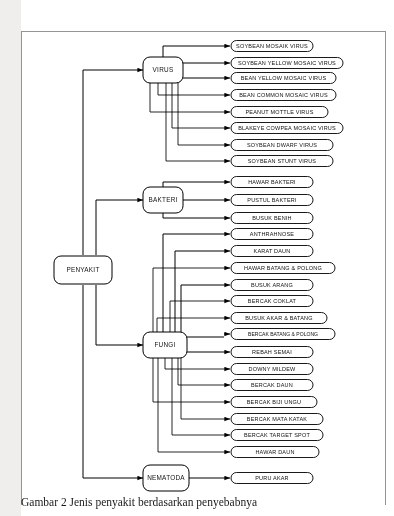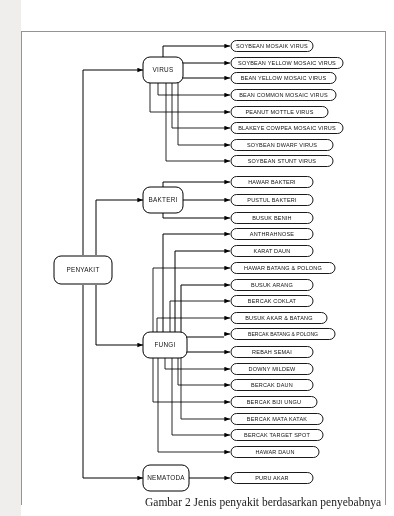--- a/index.html
+++ b/index.html
@@ -34,21 +34,21 @@
     border:1.5px solid #949494;
     border-bottom:none;
     box-sizing:border-box;
     background:#ffffff;
   }
   #diagram-canvas{
     position:absolute;left:0;top:0;width:394px;height:516px;
   }
   #caption{
     position:absolute;left:21px;top:496px;width:360px;
-    text-align:right;
+    text-align:left;
     font-family:"Liberation Serif",serif;
     font-size:11.5px;
     color:#1a1a1a;
     white-space:nowrap;
   }
   .node-label,.leaf-label{
     font-family:"Liberation Sans",sans-serif;
     fill:#111111;
     text-anchor:middle;
     dominant-baseline:middle;

